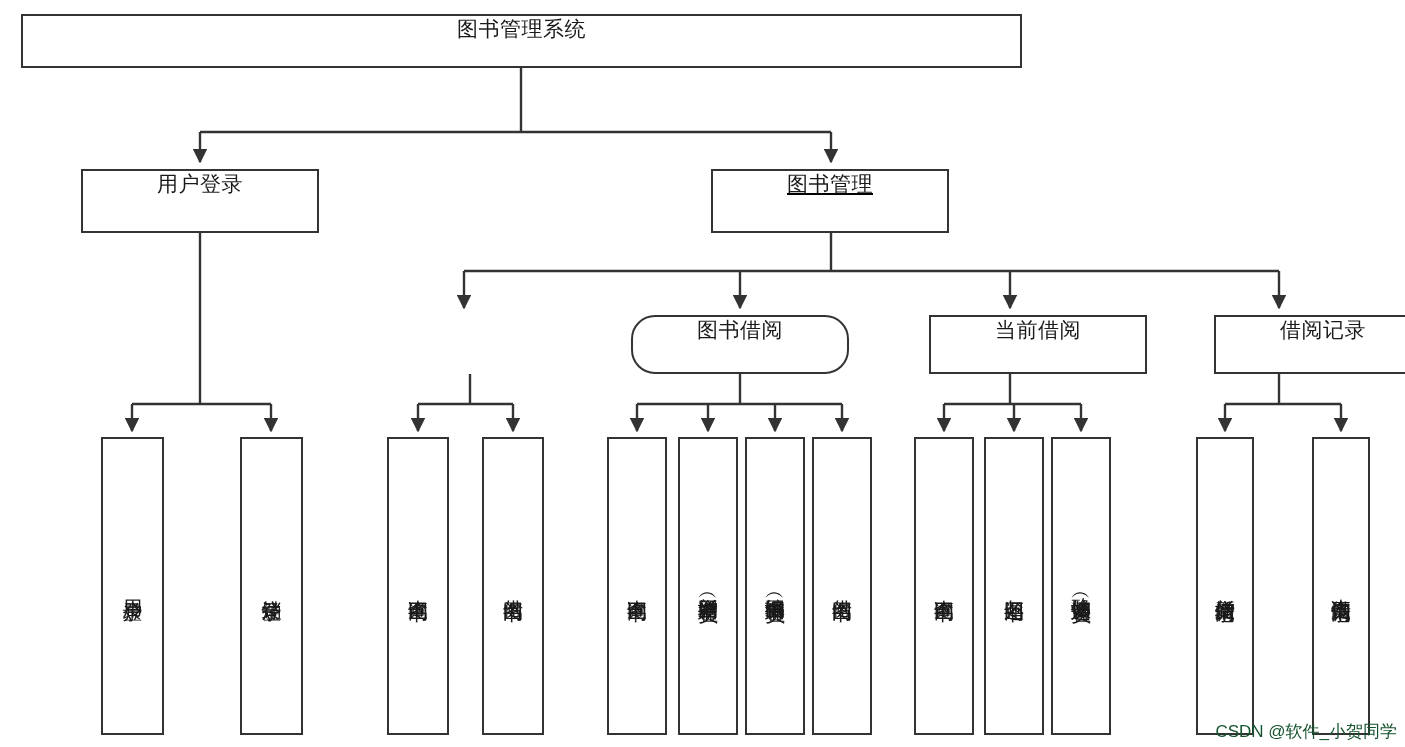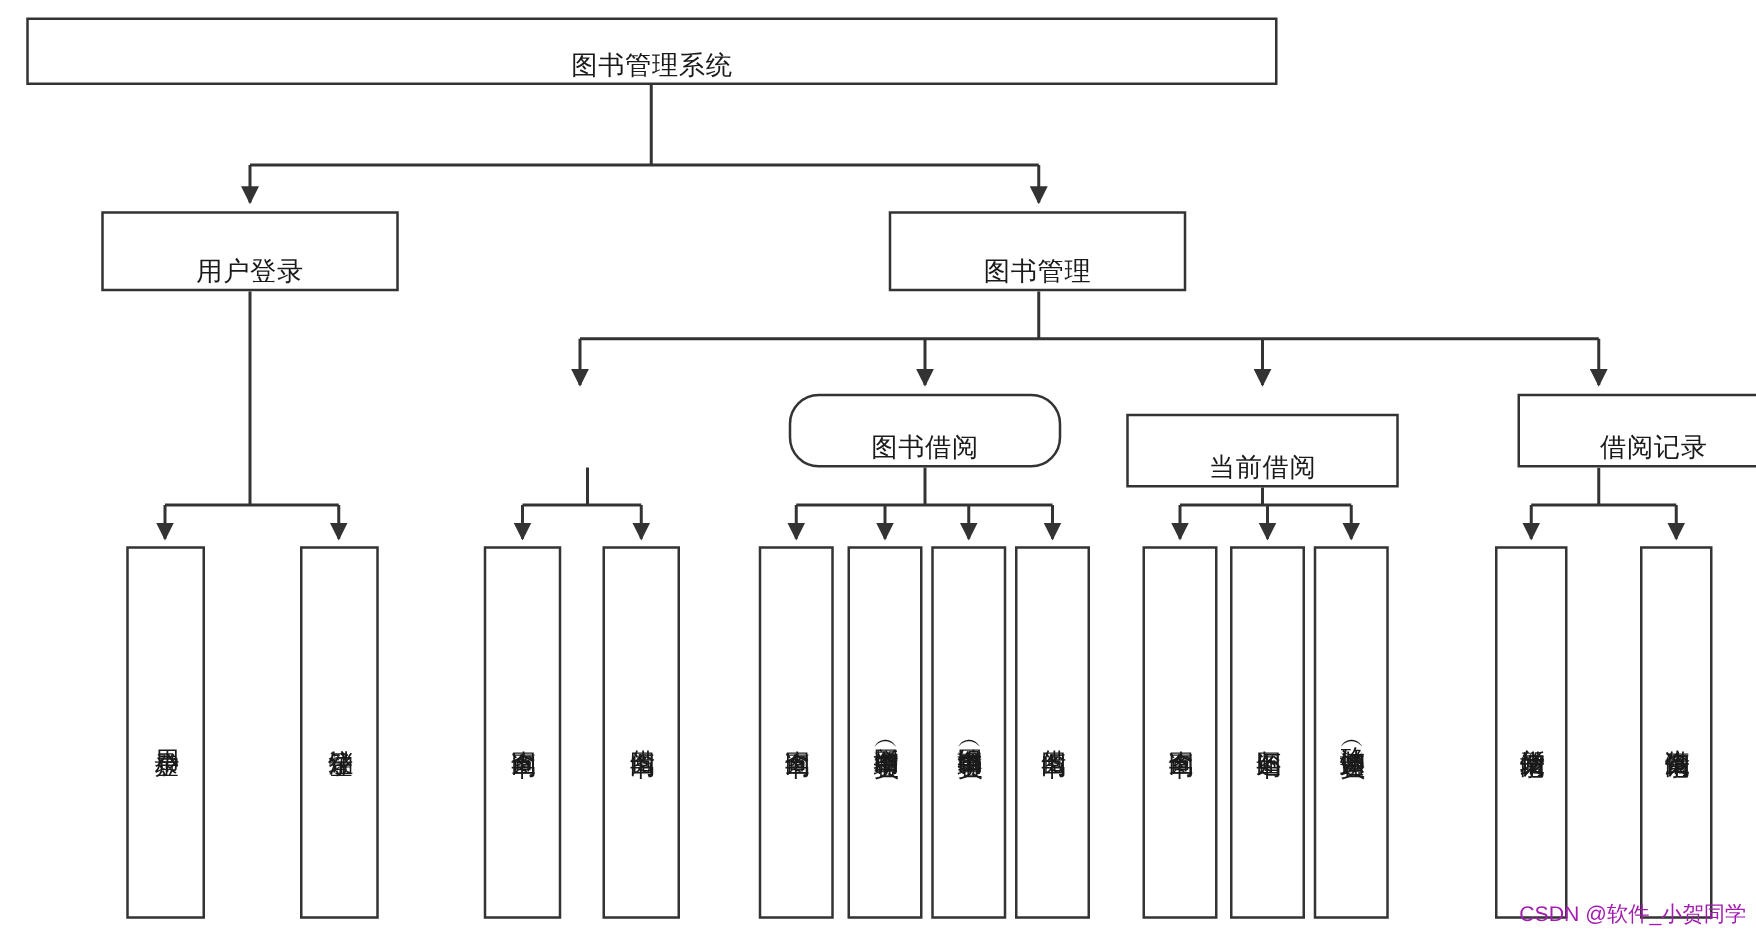--- a/index.html
+++ b/index.html
@@ -25,21 +25,21 @@
     width: 1405px;
     height: 747px;
     pointer-events: none;
   }
   .node {
     position: absolute;
     box-sizing: border-box;
     background: #ffffff;
     border: 2px solid #333333;
     display: flex;
-    align-items: flex-end;
+    align-items: flex-start;
     justify-content: center;
     text-align: center;
   }
   .node .label {
     color: #1a1a1a;
     font-size: 21px;
     line-height: 1.25;
     letter-spacing: 0.5px;
     white-space: nowrap;
   }
@@ -55,21 +55,21 @@
     line-height: 1.15;
     letter-spacing: 1px;
     white-space: normal;
     max-height: 100%;
   }
   #watermark {
     position: absolute;
     right: 8px;
     bottom: 4px;
     font-size: 17px;
-    color: #a21caf;
+    color: #14532d;
     white-space: nowrap;
     user-select: none;
   }
 </style>
 </head>
 <body>
 
 <div id="diagram-root">
 
   <svg class="connectors" viewBox="0 0 1405 747" xmlns="http://www.w3.org/2000/svg">
@@ -128,28 +128,28 @@
     </g>
   </svg>
 
   <div class="node" style="left:21px; top:14px; width:1001px; height:54px;">
     <span class="label">图书管理系统</span>
   </div>
 
   <div class="node" style="left:81px; top:169px; width:238px; height:64px;">
     <span class="label">用户登录</span>
   </div>
-  <div class="node" style="left:711px; top:169px; width:238px; height:64px;">
+  <div class="node" style="left:711px; top:169px; width:238px; height:64px;text-decoration:underline;">
     <span class="label">图书管理</span>
   </div>
 
   <div class="node" style="left:631px; top:315px; width:218px; height:59px;border-radius:24px;">
     <span class="label">图书借阅</span>
   </div>
-  <div class="node" style="left:901px; top:315px; width:218px; height:59px;margin-top:16px;">
+  <div class="node" style="left:929px; top:315px; width:218px; height:59px;">
     <span class="label">当前借阅</span>
   </div>
   <div class="node" style="left:1170px; top:315px; width:218px; height:59px;margin-left:44px;">
     <span class="label">借阅记录</span>
   </div>
 
   <div class="node vertical" style="left:101px; top:437px; width:63px; height:298px;">
     <span class="label">用户登录</span>
   </div>
   <div class="node vertical" style="left:240px; top:437px; width:63px; height:298px;">

